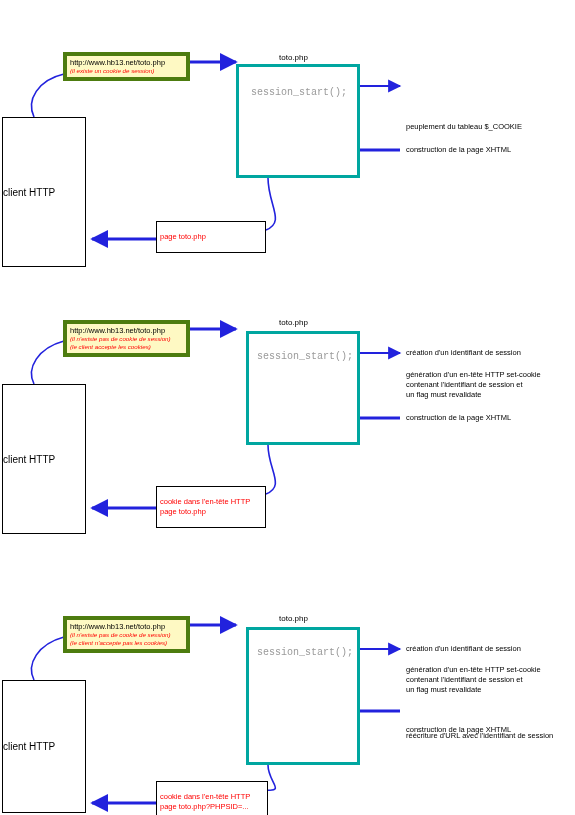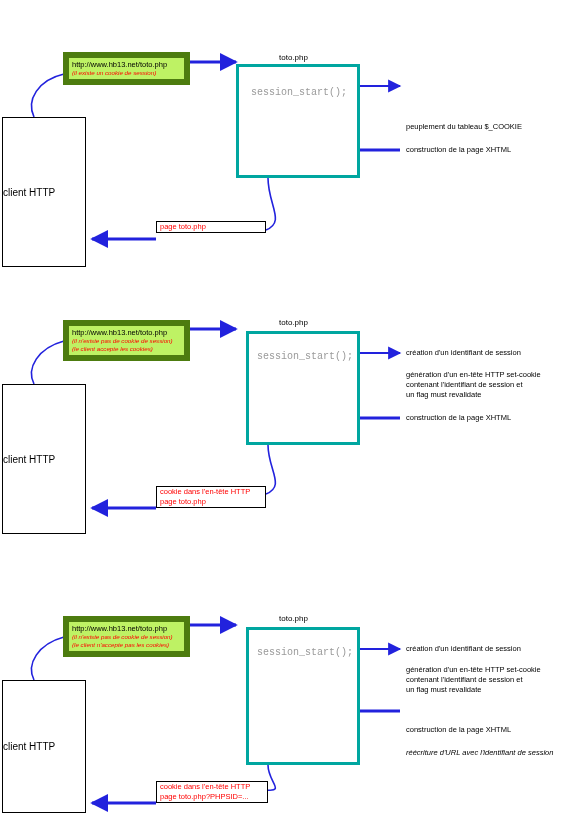--- a/index.html
+++ b/index.html
@@ -49,41 +49,41 @@
   }
   .php-code {
     position: absolute;
     font-family: "Liberation Mono", monospace;
     font-size: 10px;
     color: #9a9a9a;
     white-space: nowrap;
   }
 
   .url-box {
-    border: 6px solid #4d7c0f;
-    background: #bef264;
+    border: 4px solid #4d7c0f;
+    background: #fef9c3;
     box-sizing: border-box;
     padding: 2px 3px 2px 3px;
     font-size: 7.5px;
     color: #000;
     line-height: 1.25;
   }
   .url-main { font-size: 7.5px; color:#000; white-space: nowrap;}
   .url-note {
     color: #ff0000;
     font-style: italic;
     font-size: 6.2px;
     white-space: nowrap;
   }
 
   .resp-box {
     border: 1px solid #000;
     background: #fff;
     box-sizing: border-box;
-    padding: 0 3px;
+    padding: 10px 3px;
     font-size: 7.5px;
     color: #ff0000;
     line-height: 1.3;
     white-space: nowrap;
   }
 
   .note {
     position: absolute;
     font-size: 7.5px;
     color: #000;
@@ -200,21 +200,21 @@
   <div class="abs" style="left:279px; top:614px; font-size:8px; color:#000;">toto.php</div>
 
   <div class="abs php-box" style="left:246px; top:627px; width:114px; height:138px;">
     <div class="php-code" style="left:8px; top:17px;">session_start();</div>
   </div>
 
   <div class="note" style="left:406px; top:644px; width:168px;">création d'un identifiant de session</div>
   <div class="note" style="left:406px; top:665px; width:168px;">génération d'un en-tête HTTP set-cookie
 contenant l'identifiant de session  et
 un flag must revalidate</div>
-  <div class="note" style="left:406px; top:748px; width:168px;font-style:italic;">réécriture d'URL avec l'identifiant de session</div>
+  <div class="note" style="left:406px; top:731px; width:168px;">réécriture d'URL avec l'identifiant de session</div>
   <div class="note" style="left:406px; top:725px; width:168px;">construction de la page XHTML</div>
 
   <div class="abs resp-box" style="left:156px; top:781px; width:112px;">
     <div>cookie dans l'en-tête HTTP</div>
     <div>page toto.php?PHPSID=...</div>
   </div>
 
 </div>
 
 </body></html>

